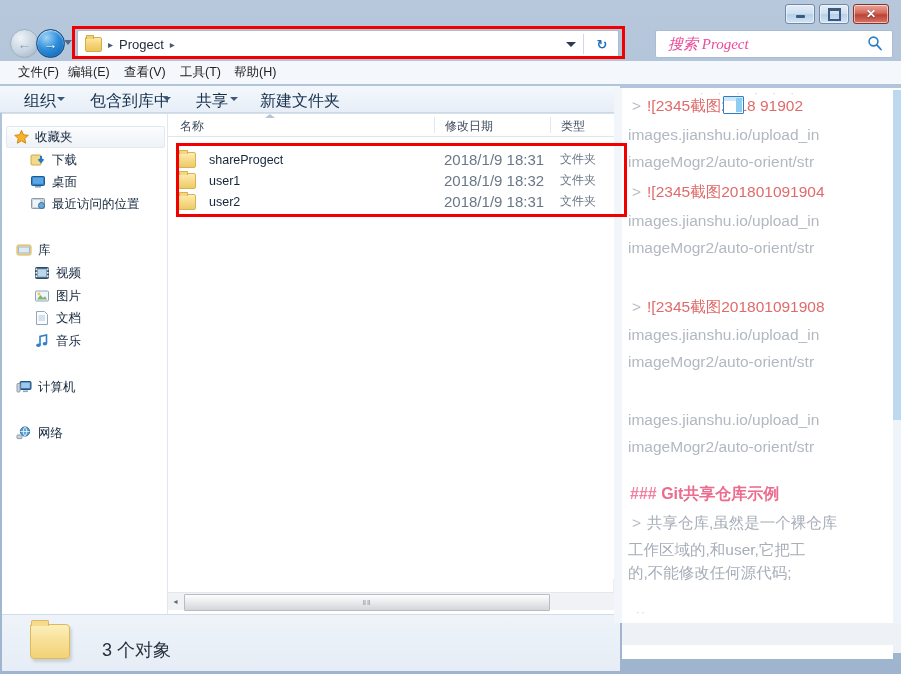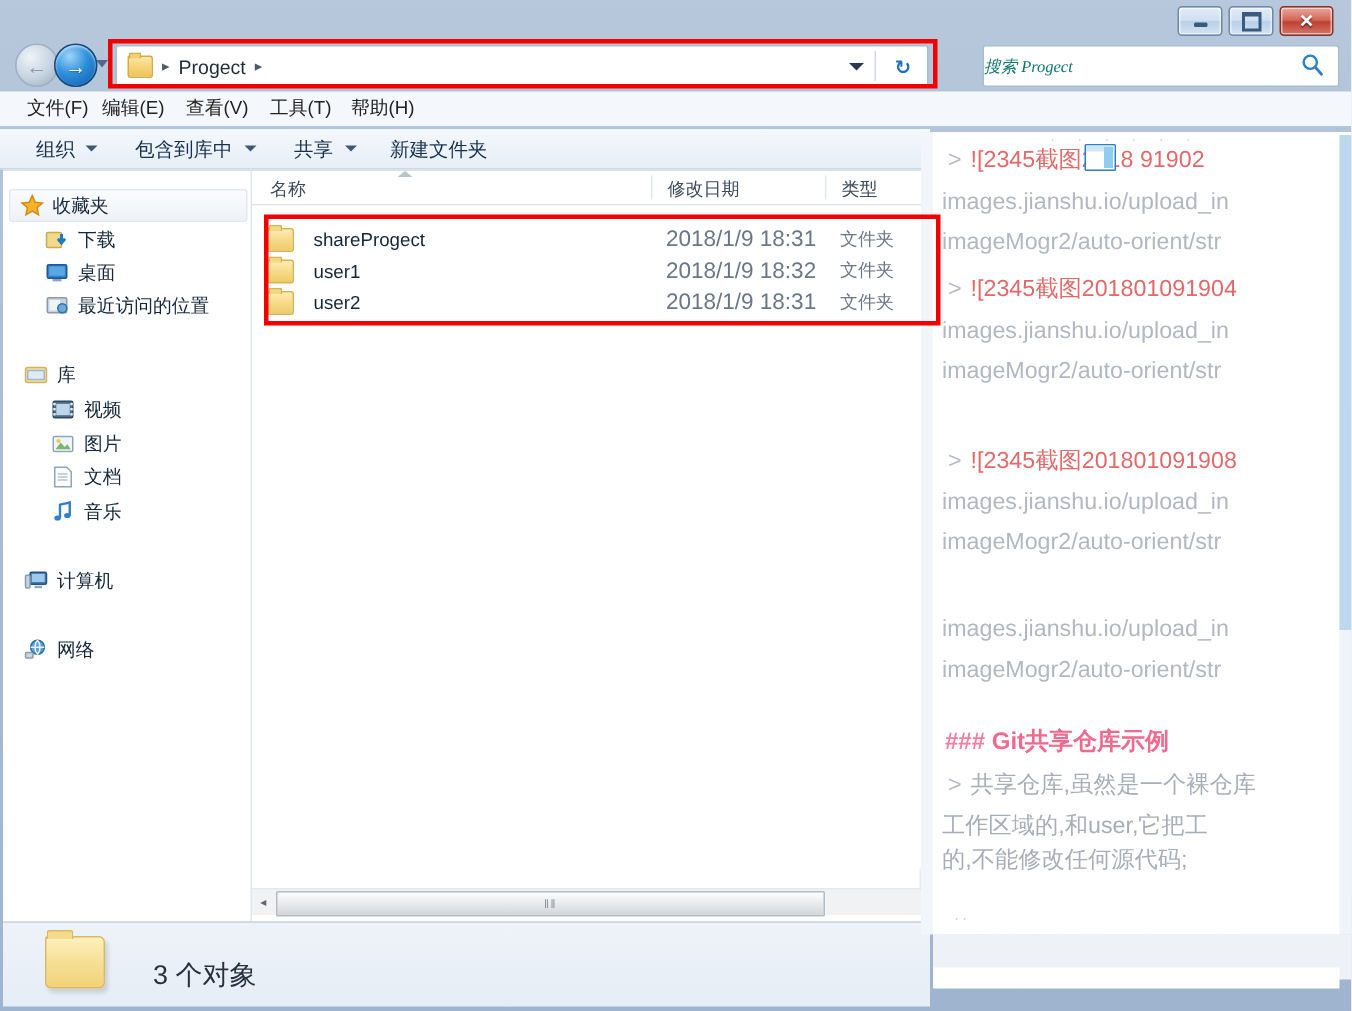--- a/index.html
+++ b/index.html
@@ -96,21 +96,21 @@
     display:flex;align-items:center;justify-content:center;
     color:#1d6fbe;font-size:13px;font-weight:bold;line-height:1;
   }
 
   .search-box{
     position:absolute;left:655px;top:4px;width:236px;height:26px;
     background:#fff;border:1px solid #a8bdd4;border-radius:2px;
     display:flex;align-items:center;
   }
   .search-ph{
-    margin-left:0;color:#0f766e;font-size:11px;font-style:italic;
+    margin-left:12px;color:#ec4899;font-size:15px;font-style:italic;
     font-family:"Liberation Serif","DejaVu Serif",serif;
   }
   .search-ico{
     position:absolute;right:9px;top:4px;width:16px;height:16px;
   }
   .search-ico svg{display:block;}
 
   
   .hl-addr{
     position:absolute;left:72px;top:26px;width:553px;height:33px;
@@ -125,21 +125,21 @@
   .menubar .mi{
     position:absolute;top:3px;font-size:12.5px;color:#222;
   }
 
   
   .cmdbar{
     position:absolute;left:0;top:86px;width:620px;height:26px;
     background:linear-gradient(to bottom,#f4f8fc 0%,#e7eef7 100%);
     border-bottom:1px solid #ccd9e6;
   }
-  .cmdbar .ci{position:absolute;top:5px;font-size:13px;color:#16304d;}
+  .cmdbar .ci{position:absolute;top:5px;font-size:16px;color:#16304d;}
   .cmdbar .cc{
     position:absolute;top:11px;width:0;height:0;
     border-left:4px solid transparent;border-right:4px solid transparent;
     border-top:4px solid #3d5878;
   }
 
   
   .content{
     position:absolute;left:2px;top:113px;width:618px;height:500px;
     background:#fff;border-top:1px solid #d6e0ea;

